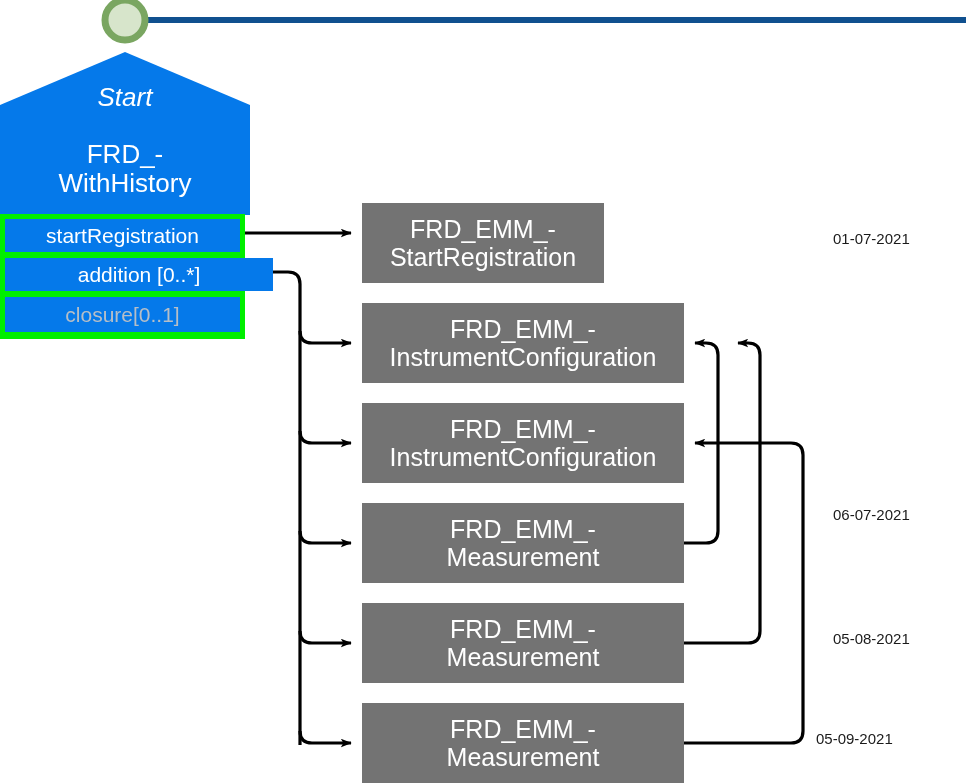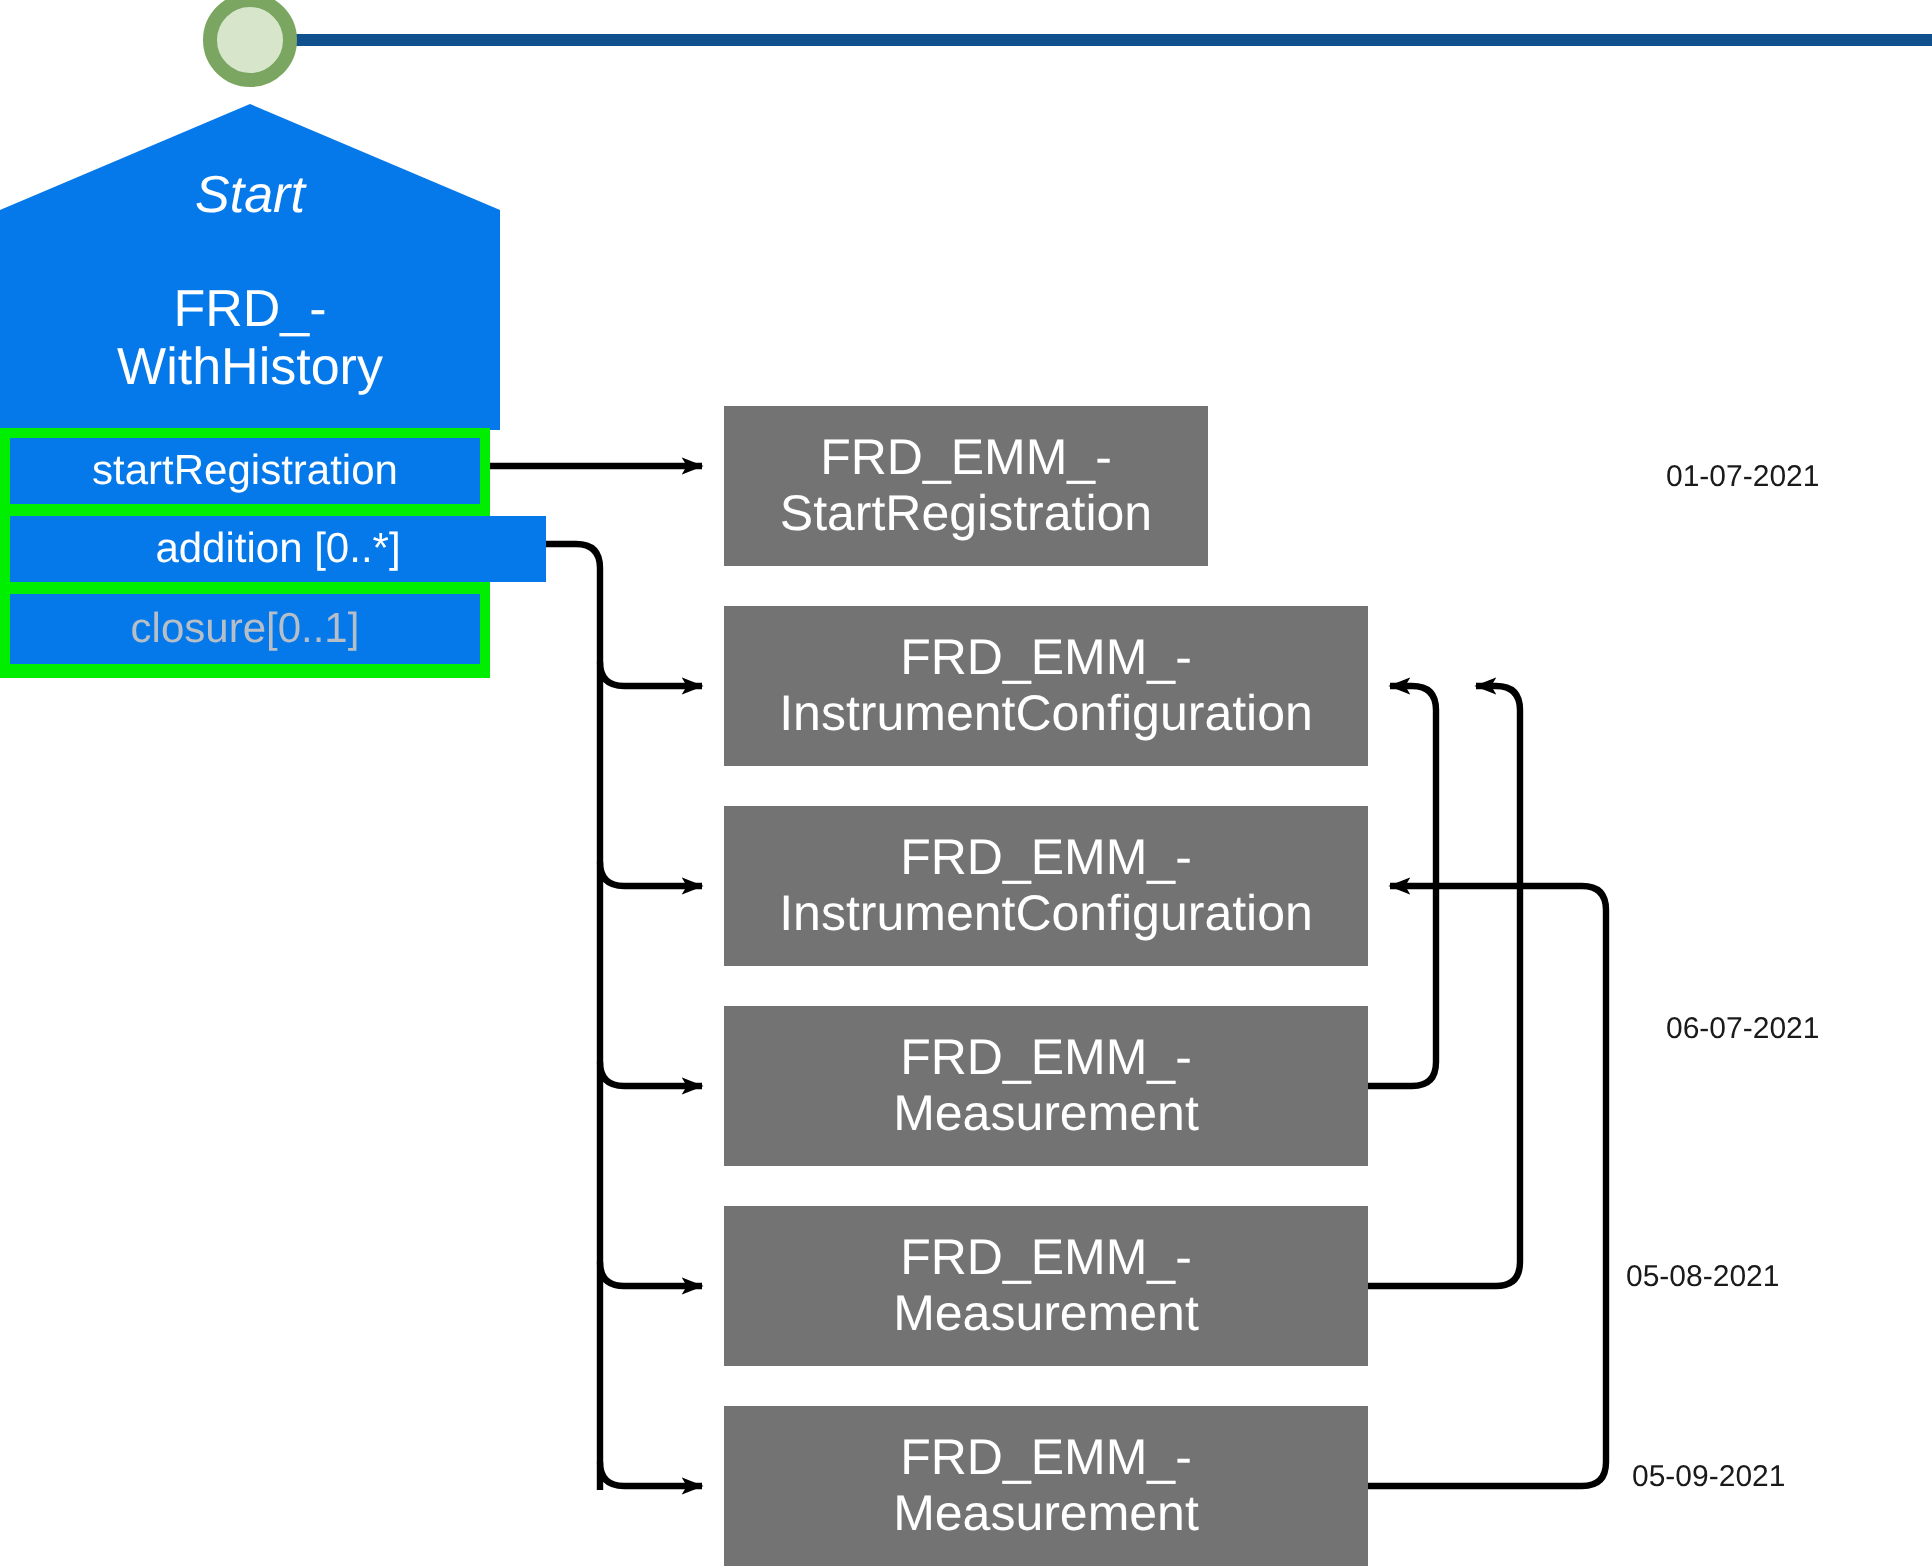--- a/index.html
+++ b/index.html
@@ -94,16 +94,16 @@
 Measurement</div>
 
   <div class="node-box" style="left:362px;top:603px;width:322px;height:80px;">FRD_EMM_-
 Measurement</div>
 
   <div class="node-box" style="left:362px;top:703px;width:322px;height:80px;">FRD_EMM_-
 Measurement</div>
 
   <div class="date-label" style="left:833px;top:230px;">01-07-2021</div>
   <div class="date-label" style="left:833px;top:506px;">06-07-2021</div>
-  <div class="date-label" style="left:813px;top:630px;">05-08-2021</div>
+  <div class="date-label" style="left:833px;top:630px;">05-08-2021</div>
   <div class="date-label" style="left:816px;top:730px;">05-09-2021</div>
 
 </div>
 
 </body></html>

